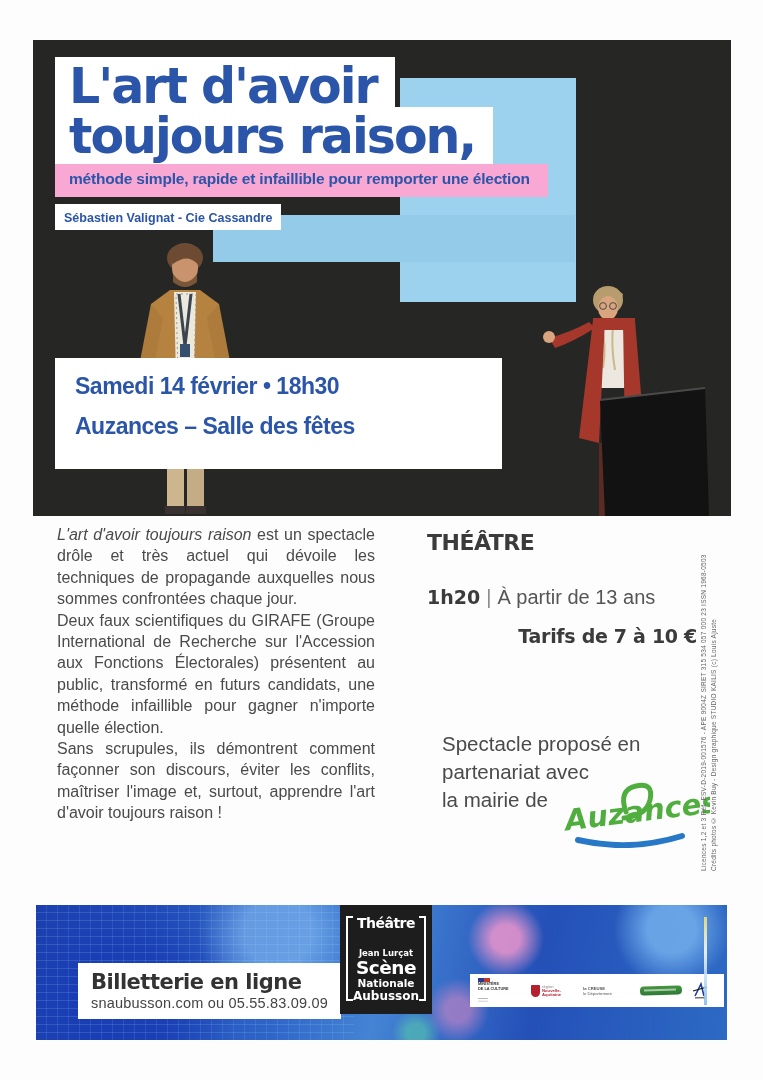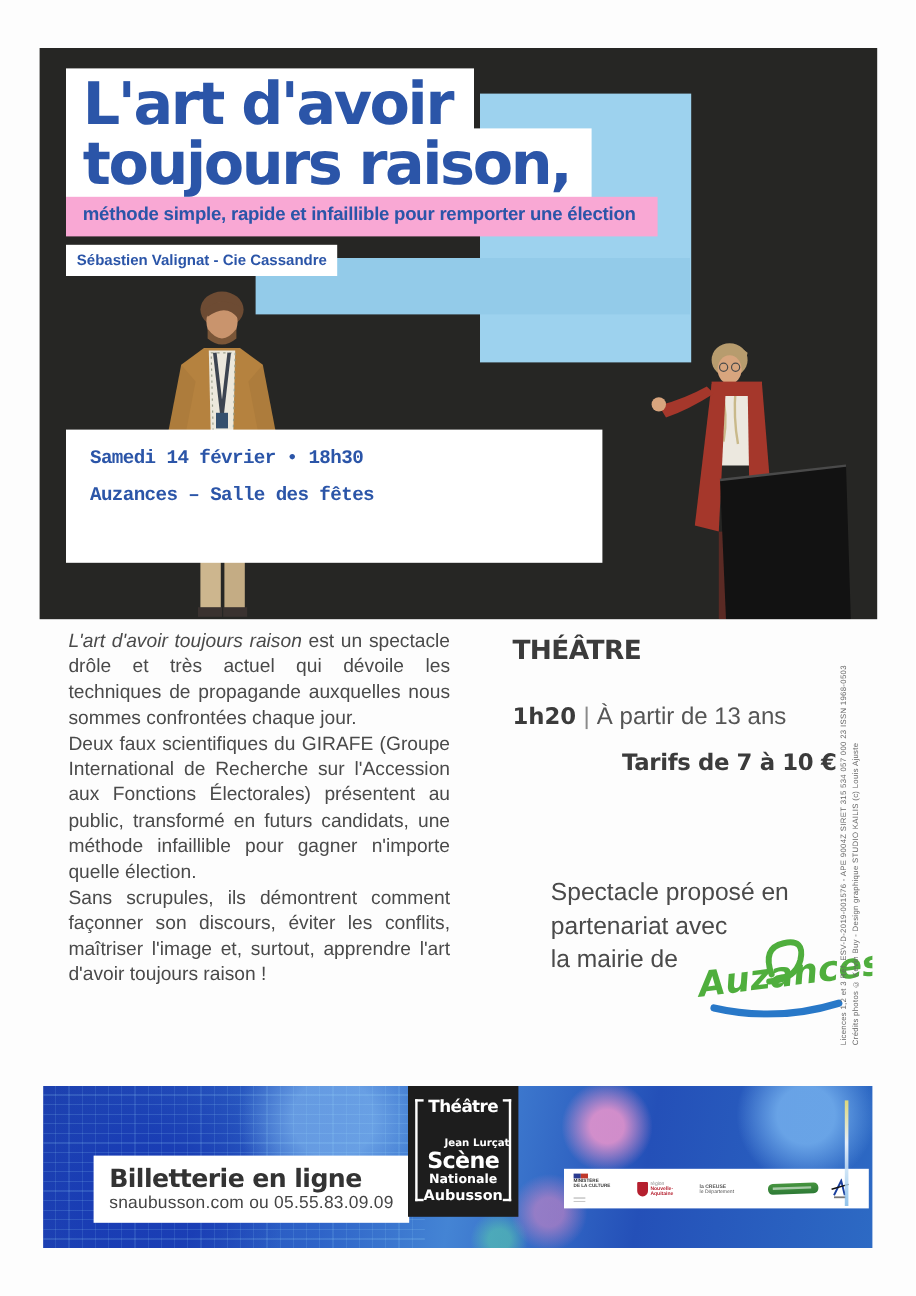--- a/index.html
+++ b/index.html
@@ -17,35 +17,35 @@
 
   .title-group { position:absolute; left:22px; top:17px; }
   .title-line { display:table; background:#ffffff; padding:2px 18px 0 14px; }
   .title-line span { font-family:"DejaVu Sans", sans-serif; font-weight:bold; color:#2b55a8; font-size:49px; letter-spacing:-2px; line-height:56px; }
   .subtitle-line { display:table; background:#f9a8d4; padding:6px 18px 9px 14px; margin-top:-1px; }
   .subtitle-line span { font-weight:bold; color:#2b55a8; font-size:15.5px; letter-spacing:-0.2px; }
   .company-line { display:table; background:#ffffff; padding:4px 9px; margin-top:7px; }
   .company-line span { font-weight:bold; color:#2b55a8; font-size:12.5px; }
 
   .date-box { position:absolute; left:22px; top:318px; width:447px; height:111px; background:#ffffff; padding:15px 20px 0 20px; }
-  .date-box div { font-family:Liberation Mono, monospace; font-weight:bold; color:#2b55a8; font-size:16px; letter-spacing:-0.5px; }
+  .date-box div { font-family:Liberation Sans, sans-serif; font-weight:bold; color:#2b55a8; font-size:23px; letter-spacing:-0.5px; }
   .date-box .venue-line { margin-top:13px; }
 
   
   .desc-col { position:absolute; left:57px; top:524px; width:318px; color:#4a4a4a; font-size:16px; line-height:21.4px; text-align:justify; }
   .desc-col .p1-italic { font-style:italic; }
 
   .info-col { position:absolute; left:427px; top:530px; width:270px; }
   .genre { font-family:"DejaVu Sans", sans-serif; font-weight:bold; font-size:22px; color:#3b3b3b; letter-spacing:-0.5px; }
   .duration-row { margin-top:31px; font-size:20px; color:#555; }
   .duration-row .dur { font-family:"DejaVu Sans", sans-serif; font-weight:bold; color:#3b3b3b; font-size:19px; }
   .duration-row .sep { color:#8a8a8a; padding:0 6px; font-weight:300; }
   .price { margin-top:16px; font-family:"DejaVu Sans", sans-serif; font-weight:bold; font-size:19px; color:#3b3b3b; letter-spacing:-0.3px;text-align:right; }
 
-  .partnership { position:absolute; left:459px; top:730px; width:280px; font-size:20.5px; color:#4a4a4a; line-height:28px; }
+  .partnership { position:absolute; left:442px; top:730px; width:280px; font-size:20.5px; color:#4a4a4a; line-height:28px; }
   .auzances-logo { position:absolute; left:118px; top:48px; }
 
   
   .credits { position:absolute; left:699px; top:531px; height:340px; width:24px;
              writing-mode:vertical-rl; transform:rotate(180deg);
              font-size:6.5px; color:#666; letter-spacing:0.25px; line-height:10px; }
 
   
   .banner { position:absolute; left:36px; top:905px; width:691px; height:135px; overflow:hidden;
     background:
@@ -67,21 +67,21 @@
   .ticket-title { font-family:"DejaVu Sans", sans-serif; font-weight:bold; font-size:21px; color:#333333; letter-spacing:-0.5px; }
   .ticket-contact { font-size:14.5px; color:#444444; margin-top:1px; letter-spacing:0.2px; }
 
   .venue-box { position:absolute; left:304px; top:-2px; width:92px; height:111px; background:#1d1d1d;
                display:flex; flex-direction:column; align-items:center; justify-content:center; z-index:3; }
   .bracket { position:absolute; top:13px; bottom:13px; width:7px; }
   .bracket.l { left:6px; border-left:2.5px solid #fff; border-top:2.5px solid #fff; border-bottom:2.5px solid #fff; }
   .bracket.r { right:6px; border-right:2.5px solid #fff; border-top:2.5px solid #fff; border-bottom:2.5px solid #fff; }
   .venue-box div { color:#ffffff; font-family:"DejaVu Sans", sans-serif; text-align:center; }
   .vb1 { font-size:14px; font-weight:bold; letter-spacing:-0.5px; }
-  .vb2 { font-size:8.5px; font-weight:bold; margin-top:17px;padding-left:23px; }
+  .vb2 { font-size:8.5px; font-weight:bold; margin-top:17px; }
   .vb3 { font-size:18.5px; font-weight:bold; letter-spacing:-0.5px; line-height:19px; }
   .vb4 { font-size:10.5px; font-weight:bold; }
   .vb5 { font-size:12px; font-weight:bold; }
 
   .logos-strip { position:absolute; left:434px; top:69px; width:254px; height:33px; background:#ffffff;
                  display:flex; align-items:center; gap:9px; padding:0 8px; }
   .p-logo { display:flex; align-items:center; }
   .ministry { flex-direction:column; align-items:flex-start; width:44px; }
   .ministry .flag { display:flex; }
   .ministry .flag .b { width:6px; height:4px; background:#2a3b8f; display:inline-block; }

